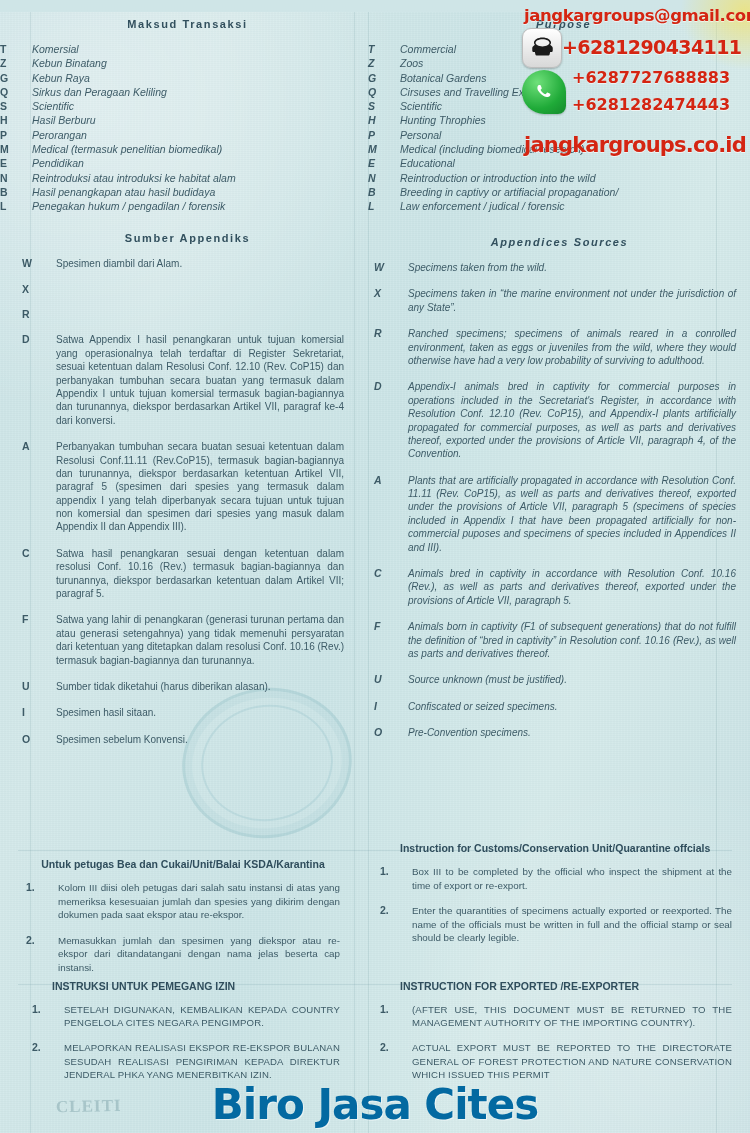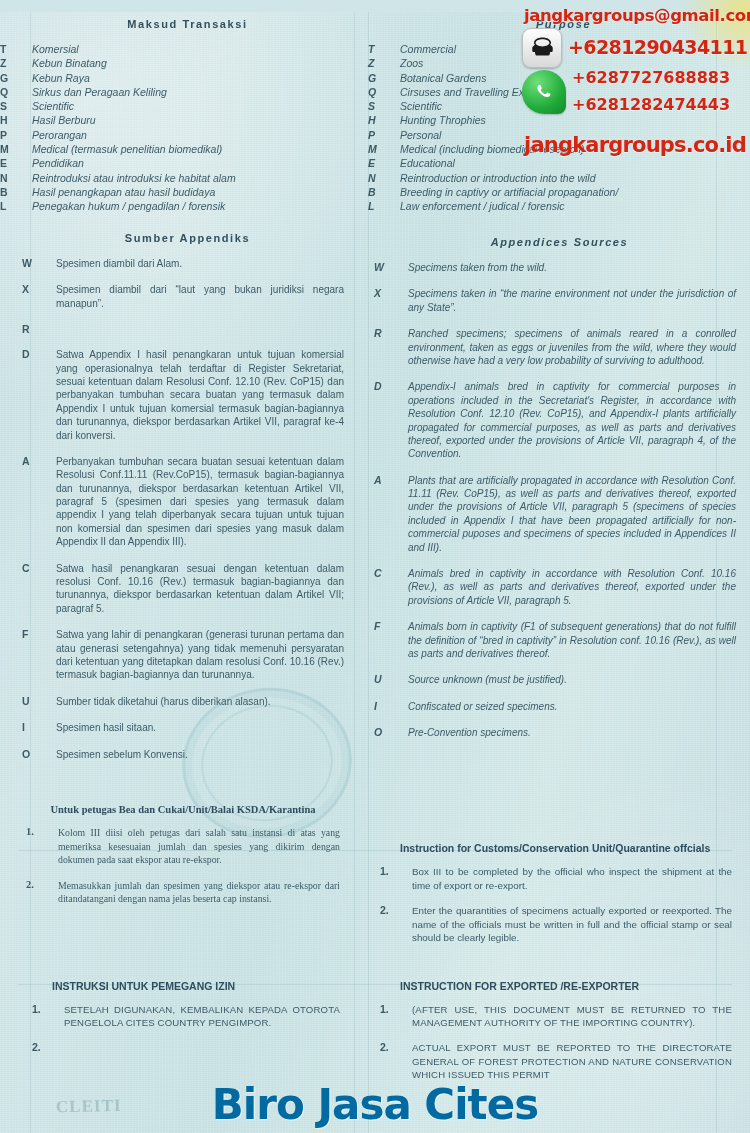--- a/index.html
+++ b/index.html
@@ -123,21 +123,21 @@
   .contact-line {
     color: #d42512;
     font-family: "DejaVu Sans", sans-serif;
     font-weight: bold;
     text-shadow: 0 1px 0 rgba(255,255,255,0.6);
     white-space: nowrap;
     line-height: 1;
   }
   #contact-email { font-size: 16.5px; letter-spacing: -0.4px; margin: 4px 0 3px 2px; }
   #contact-site  { font-size: 21px; letter-spacing: -0.8px; margin: 21px 0 0 2px; }
-  .contact-row { display: flex; align-items: center; gap: 6px; }
+  .contact-row { display: flex; align-items: center; }
   .contact-row .num { font-size: 19px; letter-spacing: -0.6px; }
   #wa-block { display: flex; align-items: center; gap: 6px; margin-top: 2px; }
   #wa-nums { display: flex; flex-direction: column; gap: 11px; }
 
   
   .phone-tile {
     width: 40px; height: 40px; flex: 0 0 40px; border-radius: 9px;
     background: linear-gradient(#ffffff, #d8d8d8);
     border: 1px solid #bdbdbd;
     display: flex; align-items: center; justify-content: center;
@@ -293,21 +293,20 @@
 
   <div class="col-left" style="top:232px; padding:0 22px 0 22px;">
     <div class="sec-title">Sumber Appendiks</div>
     <div id="sources-left">
         <div class="app-row">
           <div class="app-key">W</div>
           <div class="app-txt">Spesimen diambil dari Alam.</div>
         </div>
         <div class="app-row">
           <div class="app-key">X</div>
-          <div class="app-txt">Spesimen diambil dari “laut yang bukan juridiksi negara manapun”.</div>
         </div>
         <div class="app-row">
           <div class="app-key">R</div>
         </div>
         <div class="app-row">
           <div class="app-key">D</div>
           <div class="app-txt">Satwa Appendix I hasil penangkaran untuk tujuan komersial yang operasionalnya telah terdaftar di Register Sekretariat, sesuai ketentuan dalam Resolusi Conf. 12.10 (Rev. CoP15) dan perbanyakan tumbuhan secara buatan yang termasuk dalam Appendix I untuk tujuan komersial termasuk bagian-bagiannya dan turunannya, diekspor berdasarkan Artikel VII, paragraf ke-4 dari konversi.</div>
         </div>
         <div class="app-row">
           <div class="app-key">A</div>
@@ -375,21 +374,21 @@
           <div class="app-key">I</div>
           <div class="app-txt">Confiscated or seized specimens.</div>
         </div>
         <div class="app-row">
           <div class="app-key">O</div>
           <div class="app-txt">Pre-Convention specimens.</div>
         </div>
       </div>
   </div>
 
-  <div class="col-left" style="top:804px; padding:0 26px 0 26px;font-family:Liberation Serif, serif;">
+  <div class="col-left" style="top:858px; padding:0 26px 0 26px;">
     <div class="inst-head">Untuk petugas Bea dan Cukai/Unit/Balai KSDA/Karantina</div>
     <div id="customs-left">
         <div class="num-row">
           <div class="num-key">1.</div>
           <div class="num-txt">Kolom III diisi oleh petugas dari salah satu instansi di atas yang memeriksa kesesuaian jumlah dan spesies yang dikirim dengan dokumen pada saat ekspor atau re-ekspor.</div>
         </div>
         <div class="num-row">
           <div class="num-key">2.</div>
           <div class="num-txt">Memasukkan jumlah dan spesimen yang diekspor atau re-ekspor dari ditandatangani dengan nama jelas beserta cap instansi.</div>
         </div>
@@ -408,24 +407,25 @@
           <div class="num-txt">Enter the quarantities of specimens actually exported or reexported. The name of the officials must be written in full and the official stamp or seal should be clearly legible.</div>
         </div>
       </div>
   </div>
 
   <div class="col-left caps" style="top:980px; padding:0 26px 0 32px;">
     <div class="inst-head lefty">INSTRUKSI UNTUK PEMEGANG IZIN</div>
     <div id="holder-left">
         <div class="num-row">
           <div class="num-key">1.</div>
-          <div class="num-txt">SETELAH DIGUNAKAN, KEMBALIKAN KEPADA OTOROTA PENGELOLA CITES COUNTRY PENGIMPOR.</div>
+          <div class="num-txt">SETELAH DIGUNAKAN, KEMBALIKAN KEPADA COUNTRY PENGELOLA CITES NEGARA PENGIMPOR.</div>
         </div>
         <div class="num-row">
           <div class="num-key">2.</div>
+          <div class="num-txt">MELAPORKAN REALISASI EKSPOR RE-EKSPOR BULANAN SESUDAH REALISASI PENGIRIMAN KEPADA DIREKTUR JENDERAL PHKA YANG MENERBITKAN IZIN.</div>
         </div>
       </div>
   </div>
 
   <div class="col-right caps" style="top:980px; padding:0 18px 0 12px;">
     <div class="inst-head lefty">INSTRUCTION FOR EXPORTED /RE-EXPORTER</div>
     <div id="holder-right">
         <div class="num-row">
           <div class="num-key">1.</div>
           <div class="num-txt">(AFTER USE, THIS DOCUMENT MUST BE RETURNED TO THE MANAGEMENT AUTHORITY OF THE IMPORTING COUNTRY).</div>

